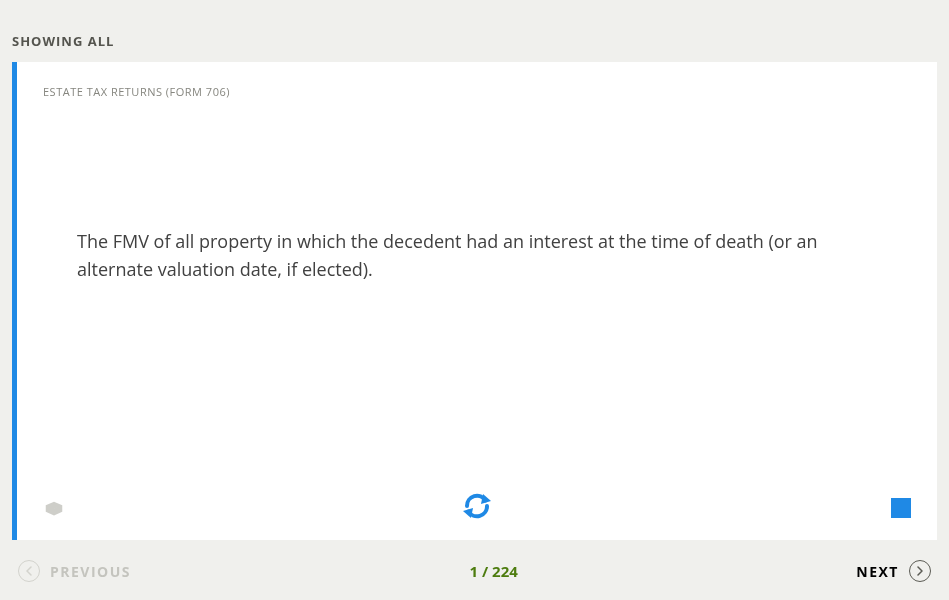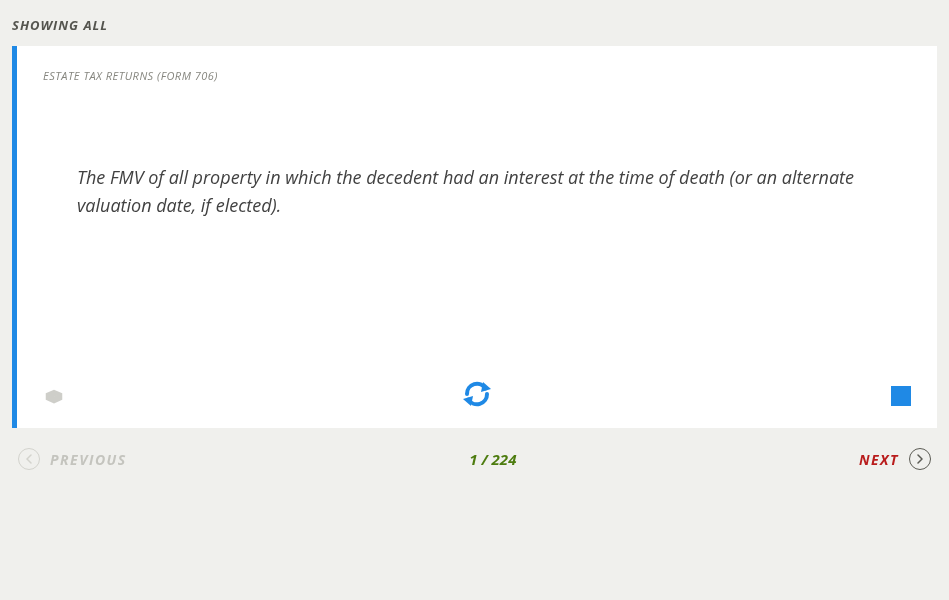--- a/index.html
+++ b/index.html
@@ -4,22 +4,21 @@
   <style>
     * { margin: 0; padding: 0; box-sizing: border-box; }
     body {
       font-family: "Open Sans", "Segoe UI", -apple-system, Helvetica, Arial, sans-serif;
       background: #f0f0ed;
       width: 949px;
       height: 600px;
       overflow: hidden;
     }
     .container {
-      padding: 10px 12px 0 12px;
-      font-style: italic;
+      padding: 26px 12px 0 12px;
     }
     .header-bar {
       display: flex;
       justify-content: space-between;
       align-items: center;
       padding: 6px 0 12px 0;
     }
     .showing-all {
       font-size: 13px;
       font-weight: 700;
@@ -43,21 +42,21 @@
       background: #cfcfc9;
       margin: 0 14px;
     }
     .study-mode {
       color: #1f89e5;
       cursor: pointer;
     }
     .card {
       background: #ffffff;
       border-left: 5px solid #1f89e5;
-      height: 382px;
+      height: 478px;
       position: relative;
       padding: 22px 26px;
     }
     .category {
       font-size: 11px;
       font-weight: 400;
       letter-spacing: 0.5px;
       color: #86867f;
     }
     .card-body {
@@ -114,21 +113,21 @@
     .nav-btn {
       display: flex;
       align-items: center;
       gap: 10px;
       font-size: 14px;
       font-weight: 700;
       letter-spacing: 1.5px;
       cursor: pointer;
     }
     .nav-prev { color: #c4c4be; }
-    .nav-next { color: #b91c1c; }
+    .nav-next { color: #000000; }
     .nav-circle {
       width: 22px;
       height: 22px;
       border-radius: 50%;
       display: flex;
       align-items: center;
       justify-content: center;
     }
     .nav-prev .nav-circle { border: 1.5px solid #d3d3cd; }
     .nav-next .nav-circle { border: 1.5px solid #5c5c55; }

